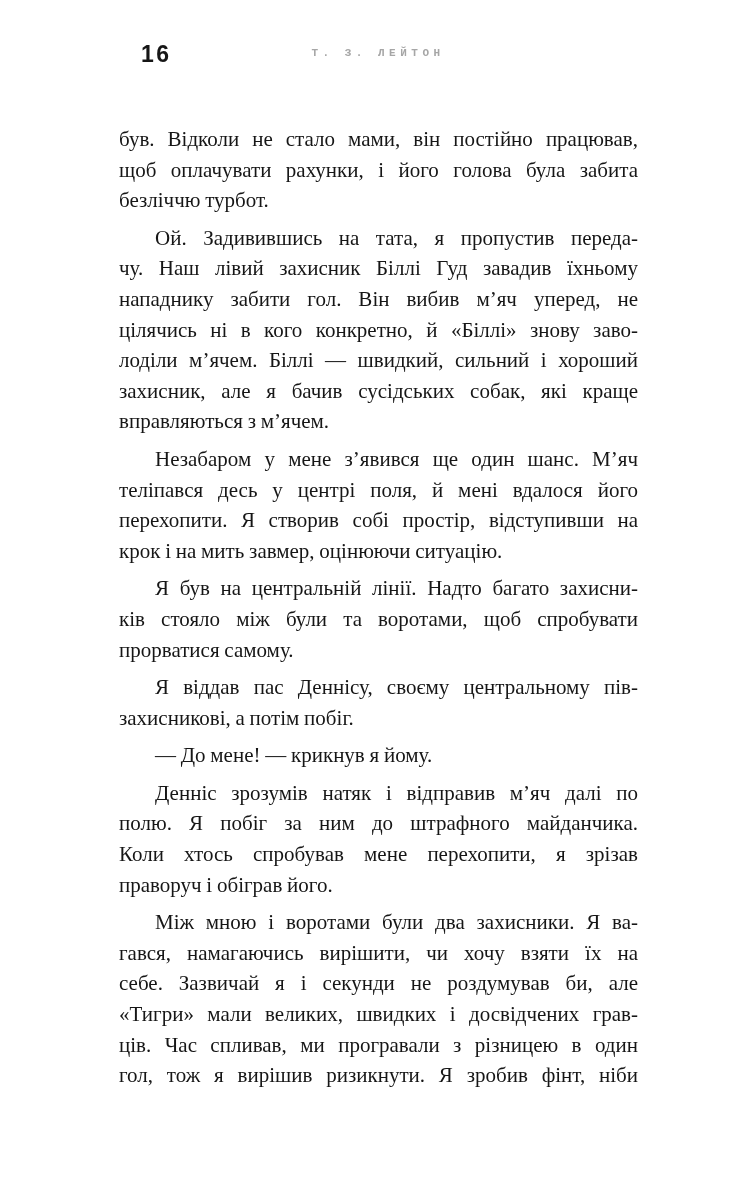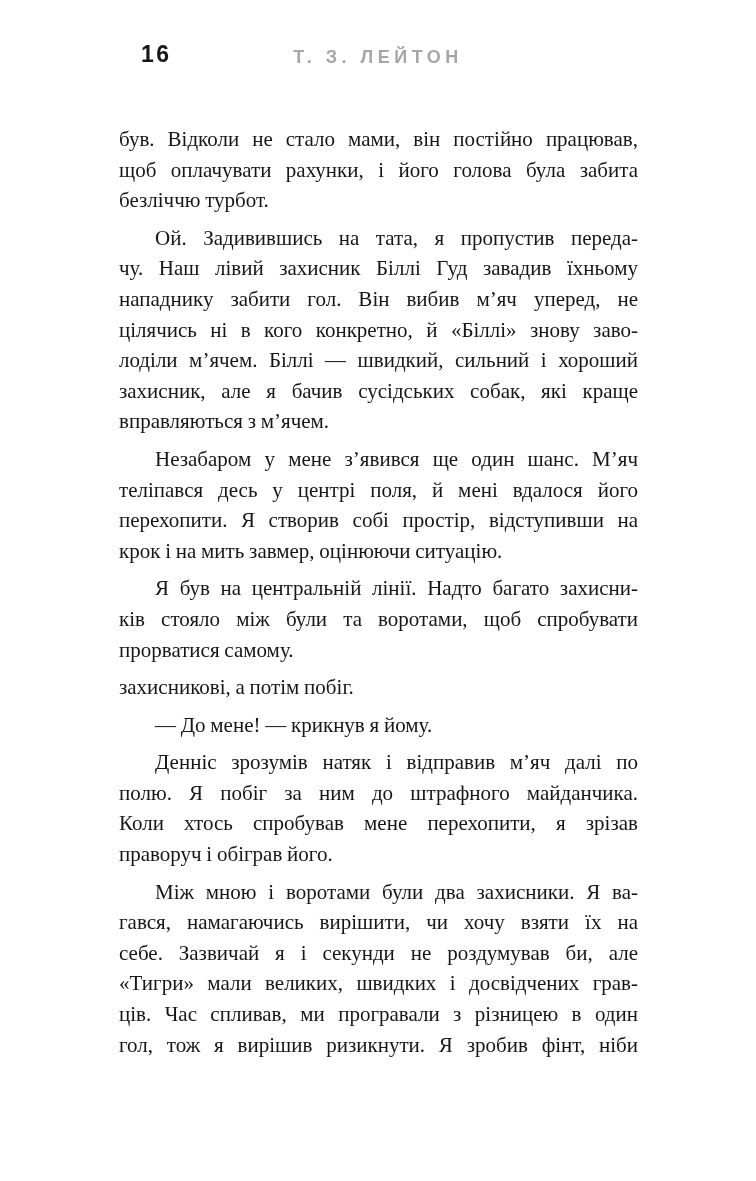--- a/index.html
+++ b/index.html
@@ -23,23 +23,23 @@
     letter-spacing: 2.5px;
     color: var(--ink, #141414);
     margin-left: 28px;
   }
   .running-head {
     position: absolute;
     left: 0;
     right: 0;
     top: 47px;
     text-align: center;
-    font-family: Liberation Sans, sans-serif;
+    font-family: Liberation Mono, monospace;
     font-weight: 700;
-    font-size: 18px;
+    font-size: 11px;
     letter-spacing: 4.5px;
     color: var(--head, #a6a6a6);
   }
   .text-block {
     position: absolute;
     left: 112px;
     top: 117px;
     width: 533px;
     color: var(--ink, #141414);
     font-size: 21px;
@@ -82,20 +82,21 @@
         <div class="line">теліпався десь у центрі поля, й мені вдалося його</div>
         <div class="line">перехопити. Я створив собі простір, відступивши на</div>
         <div class="line end">крок і на мить завмер, оцінюючи ситуацію.</div>
       </div>
       <div class="paragraph">
         <div class="line indent">Я був на центральній лінії. Надто багато захисни-</div>
         <div class="line">ків стояло між були та воротами, щоб спробувати</div>
         <div class="line end">прорватися самому.</div>
       </div>
       <div class="paragraph">
+        <div class="line indent">Я віддав пас Деннісу, своєму центральному пів-</div>
         <div class="line end">захисникові, а потім побіг.</div>
       </div>
       <div class="paragraph">
         <div class="line indent end">— До мене! — крикнув я йому.</div>
       </div>
       <div class="paragraph">
         <div class="line indent">Денніс зрозумів натяк і відправив м’яч далі по</div>
         <div class="line">полю. Я побіг за ним до штрафного майданчика.</div>
         <div class="line">Коли хтось спробував мене перехопити, я зрізав</div>
         <div class="line end">праворуч і обіграв його.</div>

